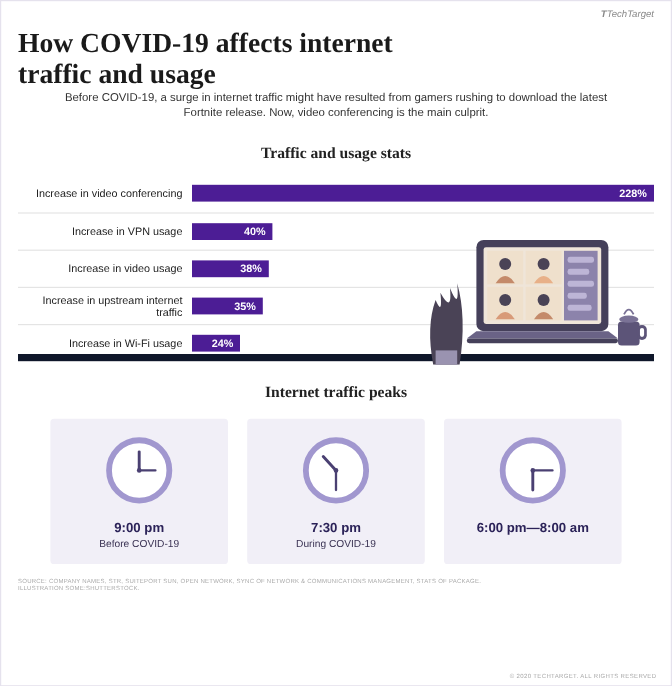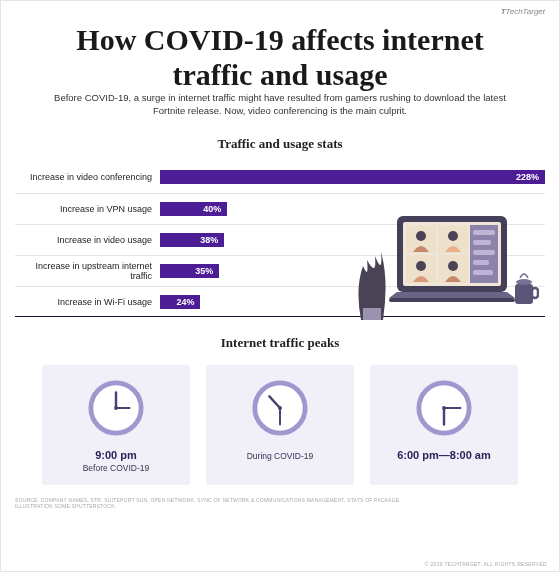--- a/index.html
+++ b/index.html
@@ -12,23 +12,22 @@
   }
   .frame {
     width: 560px;
     height: 572px;
     background: #fff;
     border: 1px solid #e5e2ed;
     padding: 8px 14px 6px 14px;
     position: relative;
   }
   .title {
-    text-align: center;
     margin-top: 14px;
-    font-size: 30px;
+    font-size: 23px;
     font-weight: 700;
     line-height: 1.15;
     color: #1a1a1a;
     font-family: Georgia, 'Times New Roman', serif;
   }
   .subtitle {
     text-align: center;
     margin: 0 auto 0;
     font-size: 9.5px;
     line-height: 1.35;
@@ -39,21 +38,21 @@
     text-align: center;
     font-size: 13px;
     font-weight: 700;
     margin-top: 18px;
     font-family: Georgia, 'Times New Roman', serif;
   }
   .chart-area {
     position: relative;
     margin-top: 10px;
     height: 155px;
-    border-bottom: 1px solid #0f172a;
+    border-bottom: 6px solid #0f172a;
   }
   .row {
     display: flex;
     align-items: center;
     height: 31px;
     position: relative;
   }
   .row + .row { border-top: 1px solid #e4e4e4; }
   .row .label {
     width: 145px;
@@ -257,20 +256,21 @@
       <div class="peak-time">9:00 pm</div>
       <div class="peak-label">Before COVID-19</div>
     </div>
     <div class="peak-card">
       <svg class="clock" viewBox="0 0 60 60">
         <circle cx="30" cy="30" r="26" fill="#fff" stroke="#a197cf" stroke-width="5"></circle>
         <line x1="30" y1="30" x2="19" y2="18" stroke="#4a4072" stroke-width="2.5" stroke-linecap="round"></line>
         <line x1="30" y1="30" x2="30" y2="47" stroke="#4a4072" stroke-width="2" stroke-linecap="round"></line>
         <circle cx="30" cy="30" r="2" fill="#4a4072"></circle>
       </svg>
+      <div class="peak-time">7:30 pm</div>
       <div class="peak-label">During COVID-19</div>
     </div>
     <div class="peak-card">
       <svg class="clock" viewBox="0 0 60 60">
         <circle cx="30" cy="30" r="26" fill="#fff" stroke="#a197cf" stroke-width="5"></circle>
         <line x1="30" y1="30" x2="30" y2="47" stroke="#4a4072" stroke-width="2.5" stroke-linecap="round"></line>
         <line x1="30" y1="30" x2="47" y2="30" stroke="#4a4072" stroke-width="2" stroke-linecap="round"></line>
         <circle cx="30" cy="30" r="2" fill="#4a4072"></circle>
       </svg>
       <div class="peak-time">6:00 pm—8:00 am</div>

